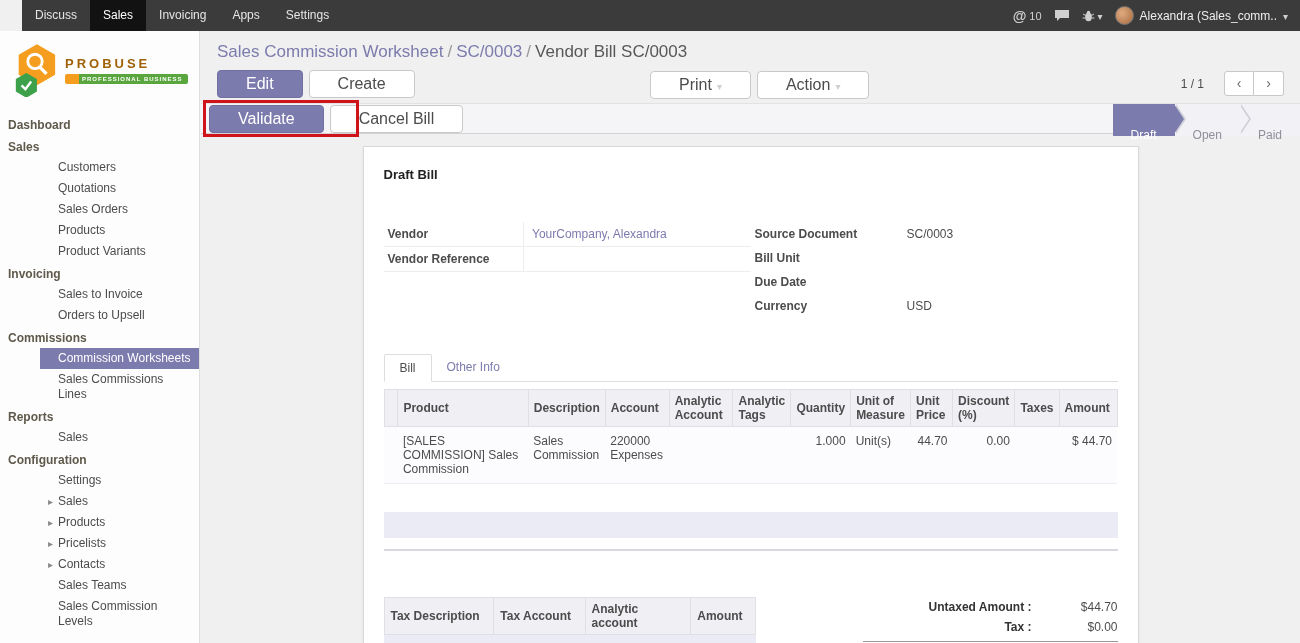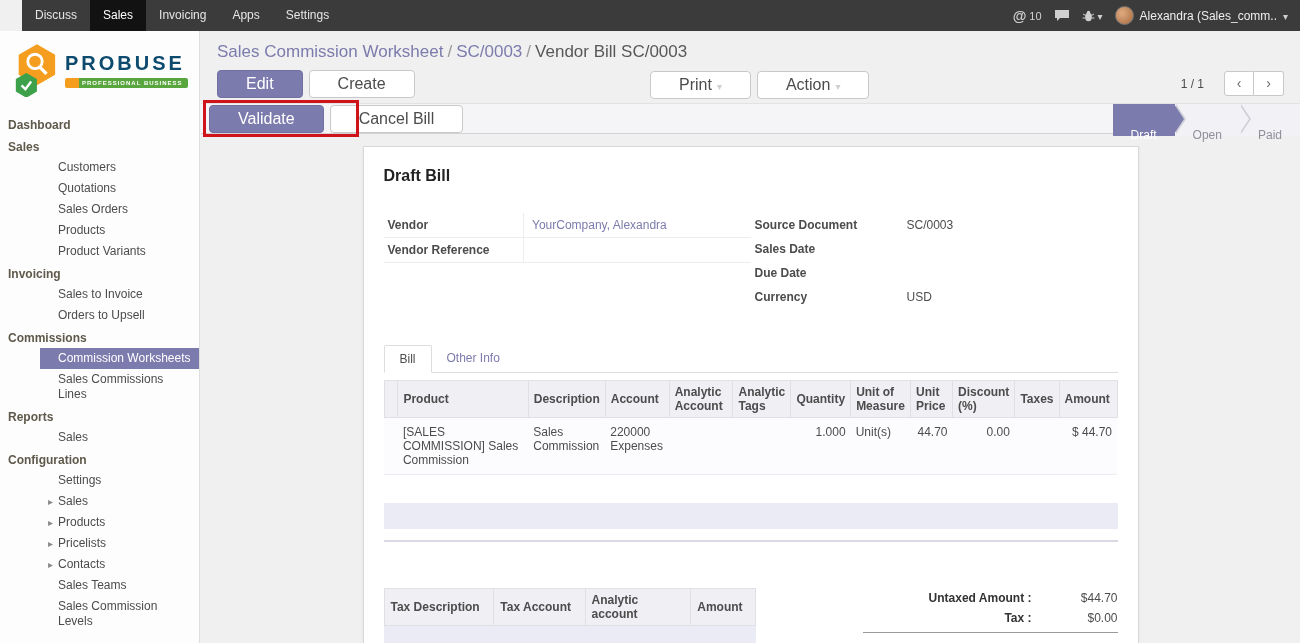--- a/index.html
+++ b/index.html
@@ -17,21 +17,21 @@
   .icon-btn { display:flex; align-items:center; gap:3px; cursor:pointer; }
   .caret::before { content:"▾"; font-size:10px; color:#cfcfcf; }
   .avatar { width:19px; height:19px; border-radius:50%; background:radial-gradient(circle at 35% 35%, #e0aa80, #a66a3f); border:1px solid #777; }
   .user-name { font-size:12px; color:#eee; }
   .user-menu { display:flex; align-items:center; gap:6px; cursor:pointer; }
 
   
   .sidebar { position:absolute; top:31px; left:0; width:200px; bottom:0; background:#fdfdfd; border-right:1px solid #dedede; }
   .logo { padding:12px 10px 10px 12px; display:flex; align-items:center; gap:7px; }
   .logo-text-wrap { display:flex; flex-direction:column; gap:3px; }
-  .logo-title { color:#0c4a6e; font-weight:bold; font-size:20px; letter-spacing:3px; }
+  .logo-title { color:#a16207; font-weight:bold; font-size:13px; letter-spacing:3px; }
   .logo-sub { background:linear-gradient(90deg,#f59d1e 0 14px, #5aa63e 14px); color:#fff; font-size:6px; font-weight:bold; padding:2px 5px 2px 17px; border-radius:2px; letter-spacing:1px; white-space:nowrap; }
   .nav { margin-top:6px; }
   .nav-header { font-weight:bold; color:#5f594b; font-size:12px; padding:5px 8px 3px 8px; cursor:pointer; }
   .nav-item { font-size:12px; color:#4c4c4c; padding:3px 8px 3px 18px; cursor:pointer; line-height:15px;margin-left:40px; }
   .nav-item.active { background:#7c7bad; color:#fff; }
   .exp-icon::before { content:"▸"; color:#8a8a8a; font-size:10px; }
   .nav-item .exp-icon { display:inline-block; width:10px; margin-left:-10px; }
 
   
   .main { position:absolute; top:31px; left:201px; right:0; bottom:0; background:#f0f0f0; }
@@ -58,21 +58,21 @@
   .stages { margin-left:auto; display:flex; height:30px; }
   .stage { position:relative; line-height:30px; padding:16px 18px; font-size:12px; color:#8f8f9b; background:#f1f1f6; cursor:pointer; }
   .stage:not(:last-child)::before { content:""; position:absolute; right:-11px; top:0; border-top:15px solid transparent; border-bottom:15px solid transparent; border-left:10px solid #cfcfd8; z-index:1; }
   .stage:not(:last-child)::after { content:""; position:absolute; right:-9px; top:0; border-top:15px solid transparent; border-bottom:15px solid transparent; border-left:10px solid #f1f1f6; z-index:2; }
   .stage.active { background:#7c7bad; color:#fff; }
   .stage.active::after { border-left-color:#7c7bad; }
 
   
   .content { padding-top:12px; height:100%; }
   .sheet { width:776px; margin:0 auto; background:#fff; border:1px solid #d8d8d8; box-shadow:0 1px 3px rgba(0,0,0,.06); min-height:600px; padding:20px 20px 24px 20px; }
-  .sheet-title { font-size:16px; font-weight:bold; color:#222; margin-bottom:28px; }
+  .sheet-title { font-size:13px; font-weight:bold; color:#222; margin-bottom:40px; }
   .groups { display:flex; margin-bottom:36px; }
   .fgroup { width:50%; }
   .ftable { border-collapse:collapse; width:100%; }
   .ftable td { padding:5px 8px; font-size:12px; vertical-align:top; height:23px; }
   .flabel { font-weight:bold; color:#4c4c4c; width:140px; padding-left:4px !important; }
   .fgroup-right .flabel { width:148px; }
   .fgroup-left td { border-bottom:1px solid #ededed; }
   .fgroup-left .fval { border-left:1px solid #ededed; }
   .link { color:#7c7bad; cursor:pointer; }
 
@@ -251,21 +251,21 @@
             </table>
         </div>
         <div class="fgroup fgroup-right">
           <table class="ftable">
             <tbody>
                 <tr>
               <td class="flabel">Source Document</td>
               <td class="fval">SC/0003</td>
             </tr>
             <tr>
-              <td class="flabel">Sales Date</td>
+              <td class="flabel">Bill Unit</td>
               <td class="fval"></td>
             </tr>
             <tr>
               <td class="flabel">Due Date</td>
               <td class="fval"></td>
             </tr>
             <tr>
               <td class="flabel">Currency</td>
               <td class="fval">USD</td>
             </tr>

